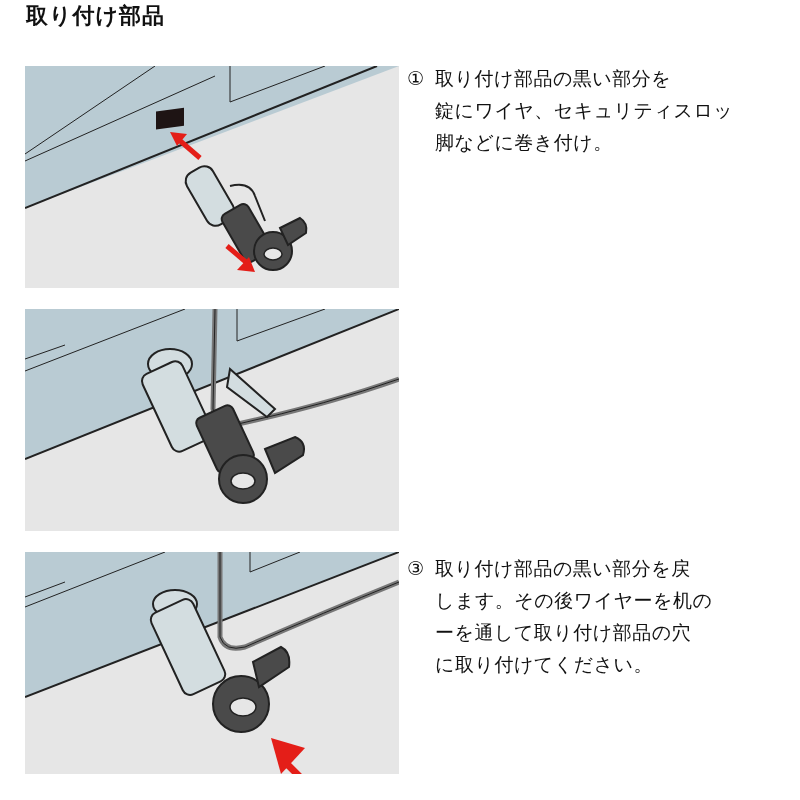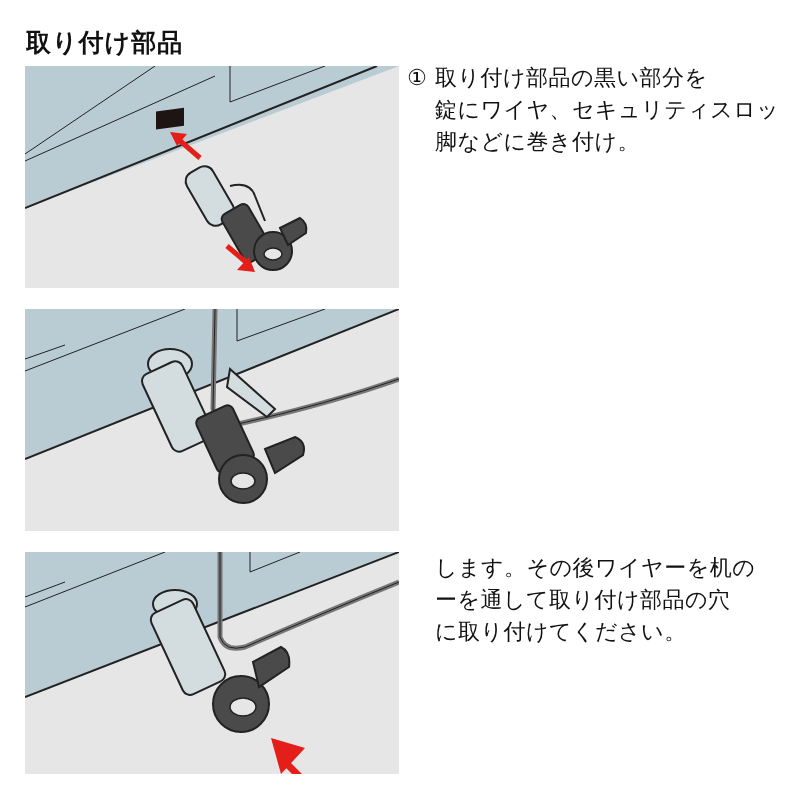--- a/index.html
+++ b/index.html
@@ -1,21 +1,21 @@
 <!DOCTYPE html>
 <html><head>
 <meta charset="utf-8">
 <style>
   html, body { margin: 0; padding: 0; background: #ffffff; }
   body { width: 800px; height: 800px; position: relative; overflow: hidden;
          font-family: "DejaVu Sans", "Liberation Sans", sans-serif; color: #111; }
-  .title { position: absolute; left: 26px; top: 26px; font-size: 25px; font-weight: bold; letter-spacing: 1px; }
+  .title { position: absolute; left: 26px; top: 1px; font-size: 22px; font-weight: bold; letter-spacing: 1px; }
   .panel { position: absolute; left: 25px; width: 374px; height: 222px; background: #e6e6e6; overflow: hidden; }
   .panel svg { position: absolute; left: 0; top: 0; width: 374px; height: 222px; }
-  .step { position: absolute; left: 407px; width: 390px; font-size: 22px; line-height: 32px; letter-spacing: 0.5px; }
+  .step { position: absolute; left: 407px; width: 390px; font-size: 19px; line-height: 32px; letter-spacing: 0.5px; }
   .step .num { display: inline-block; width: 28px; }
   .step .line { display: block; white-space: nowrap; }
   .step .line.indent { padding-left: 28px; }
 </style>
 </head>
 <body>
 
 <div class="title">取り付け部品</div>
 
 <div class="panel" style="top:66px;">
@@ -96,16 +96,17 @@
       <path d="M228 110 l28 -15 q10 5 8 20 l-30 20 z" fill="#4a4a4a" stroke="#222" stroke-width="2"></path>
     </g>
     <g>
       <line x1="280" y1="230" x2="258" y2="208" stroke="#e41e18" stroke-width="7"></line>
       <polygon points="246,186 280,196 256,222" fill="#e41e18"></polygon>
     </g>
   </svg>
 </div>
 
 <div class="step" style="top:552px;">
+  <span class="line"><span class="num">③</span><span>取り付け部品の黒い部分を戻</span></span>
   <span class="line indent">します。その後ワイヤーを机の</span>
   <span class="line indent">ーを通して取り付け部品の穴</span>
   <span class="line indent">に取り付けてください。</span>
 </div>
 
 </body></html>

